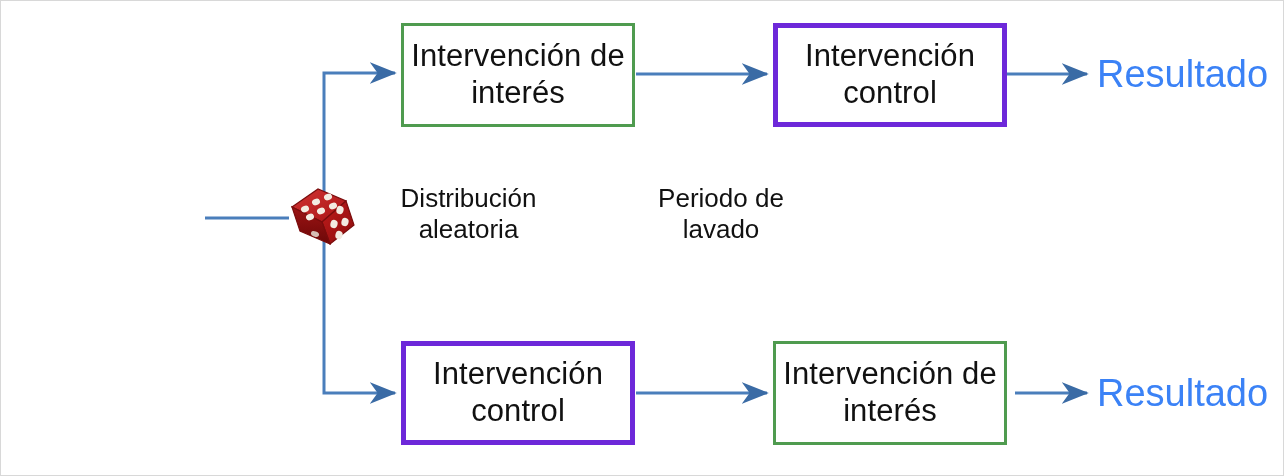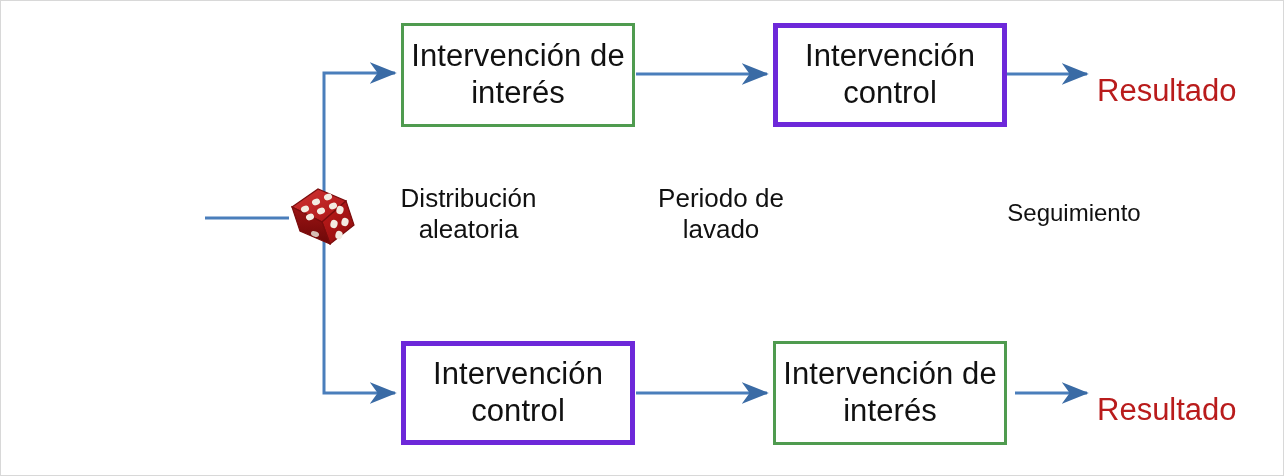--- a/index.html
+++ b/index.html
@@ -65,24 +65,23 @@
     position: absolute;
     text-align: center;
     color: #111111;
     line-height: 1.2;
     white-space: pre-line;
   }
 
   
   .outcome {
     position: absolute;
-    font-size: 31px;
-    color: #b91c1c;
+    font-size: 38px;
+    color: #3b82f6;
     white-space: nowrap;
-    margin-top: 20px;
   }
 
   
   #dice {
     position: absolute;
     left: 281px;
     top: 180px;
     width: 80px;
     height: 70px;
   }
@@ -183,15 +182,14 @@
   </div>
 
   <div class="outcome" style="left:1096px; top:371px;">Resultado</div>
 
   <div class="caption" style="left:370px; top:182px; width:195px; font-size:26px;">Distribución
 aleatoria</div>
 
   <div class="caption" style="left:625px; top:182px; width:190px; font-size:26px;">Periodo de
 lavado</div>
 
-  <div class="caption" style="left:963px; top:198px; width:220px; font-size:24px;">Seguimiento</div>
 
 </div>
 
 </body></html>

